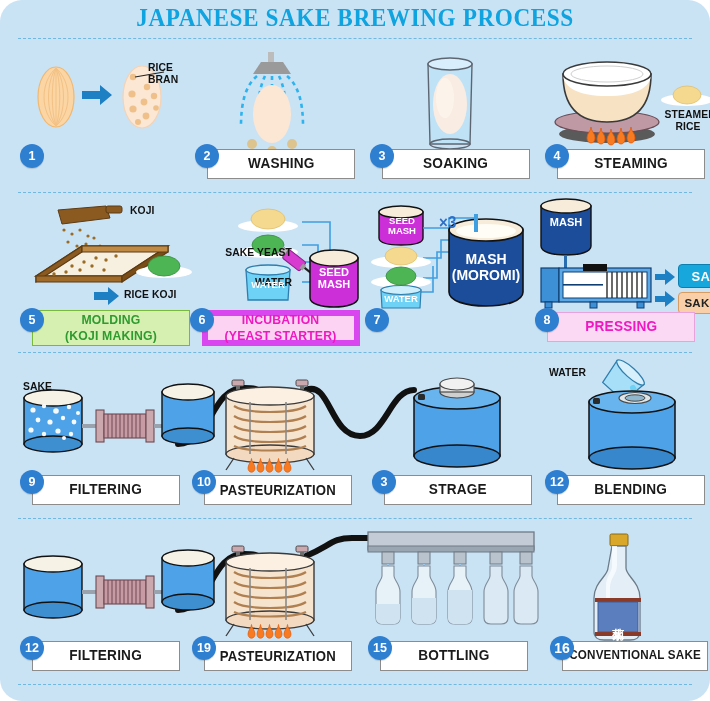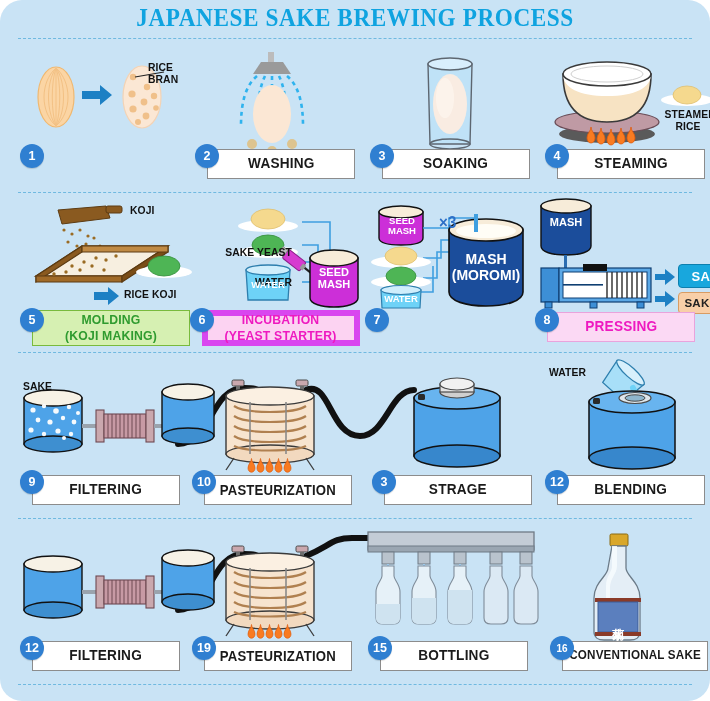--- a/index.html
+++ b/index.html
@@ -59,21 +59,21 @@
   .plate.pink2 { background: #fbd9f4; border: 1px solid #e9a3dc; }
   .plate.pink2 .ptxt { color: #ee19c0; font-size: 14.5px; }
   
   .badge {
     position: absolute; width: 24px; height: 24px; border-radius: 50%;
     background: #2f7fd1; color: #fff;
     display: flex; align-items: center; justify-content: center;
     font-size: 12.5px; font-weight: bold; z-index: 6;
     box-shadow: 0 1px 1px rgba(0,0,0,.15);
   }
-  .badge.n2 { font-size: 10px; }
+  .badge.n2 { font-size: 14px; }
   
   .cap {
     position: absolute; font-size: 11px; font-weight: bold; color: #111;
     line-height: 1.12; letter-spacing: .1px; transform: scaleX(.94);
     transform-origin: left center;
   }
   .cap.r { transform-origin: right center; text-align: right; }
   .cap.c { transform-origin: center center; text-align: center; }
   .tagbox {
     position: absolute; border-radius: 4px; display:flex;

